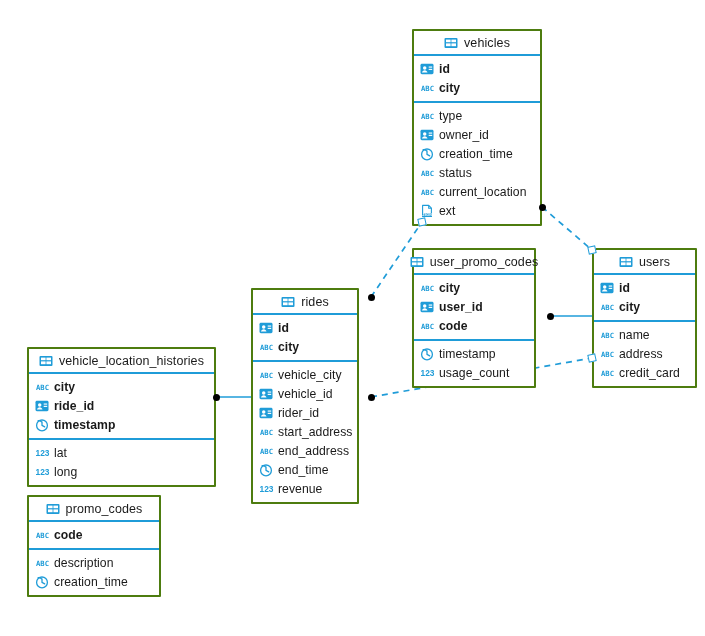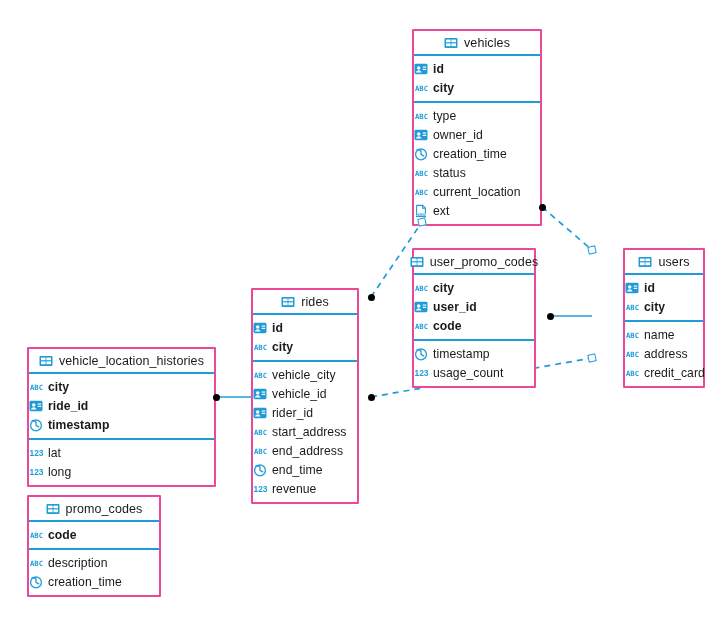--- a/index.html
+++ b/index.html
@@ -19,21 +19,21 @@
     position: absolute;
     left: 0;
     top: 0;
     width: 705px;
     height: 636px;
     pointer-events: none;
   }
   .entity {
     position: absolute;
     box-sizing: border-box;
-    border: 2px solid #ec4899;
+    border: 2px solid #4d7c0f;
     background: #ffffff;
     border-radius: 1px;
   }
   .entity-header {
     box-sizing: border-box;
     height: 25px;
     border-bottom: 2px solid #1f9cd8;
     display: flex;
     align-items: center;
     justify-content: center;
@@ -51,21 +51,21 @@
     padding: 3px 0 4px 0;
   }
   .field-group.keys {
     border-bottom: 2px solid #1f9cd8;
   }
   .field {
     display: flex;
     align-items: center;
     gap: 5px;
     height: 19px;
-    padding: 0 4px 0 0;
+    padding: 0 4px 0 6px;
     white-space: nowrap;
   }
   .field-name {
     font-size: 12.2px;
     color: #1a1a1a;
     letter-spacing: 0.05px;
   }
   .field.key .field-name {
     font-weight: bold;
   }
@@ -259,21 +259,21 @@
           <div class="field">
             <span class="ico">
               <svg width="15" height="14" viewBox="0 0 15 14">
                 <text x="7.5" y="10.2" font-family="Liberation Sans, sans-serif" font-size="8.4" font-weight="bold" fill="#1f9cd8" text-anchor="middle">123</text>
               </svg>
             </span>
             <span class="field-name">usage_count</span>
           </div>
         </div>
       </div>
-      <div class="entity" style="left: 592px; top: 248px; width: 82px; margin-left: 31px;">
+      <div class="entity" style="left: 592px; top: 248px; width: 105px;">
         <div class="entity-header">
           <span class="ico">
             <svg width="14" height="14" viewBox="0 0 14 14">
               <rect x="0.5" y="2" width="13" height="10" rx="1" fill="#1f9cd8"></rect>
               <rect x="2" y="3.6" width="4.6" height="2.6" fill="#ffffff"></rect>
               <rect x="7.4" y="3.6" width="4.6" height="2.6" fill="#ffffff"></rect>
               <rect x="2" y="7.4" width="4.6" height="2.8" fill="#ffffff"></rect>
               <rect x="7.4" y="7.4" width="4.6" height="2.8" fill="#ffffff"></rect>
             </svg>
           </span>

